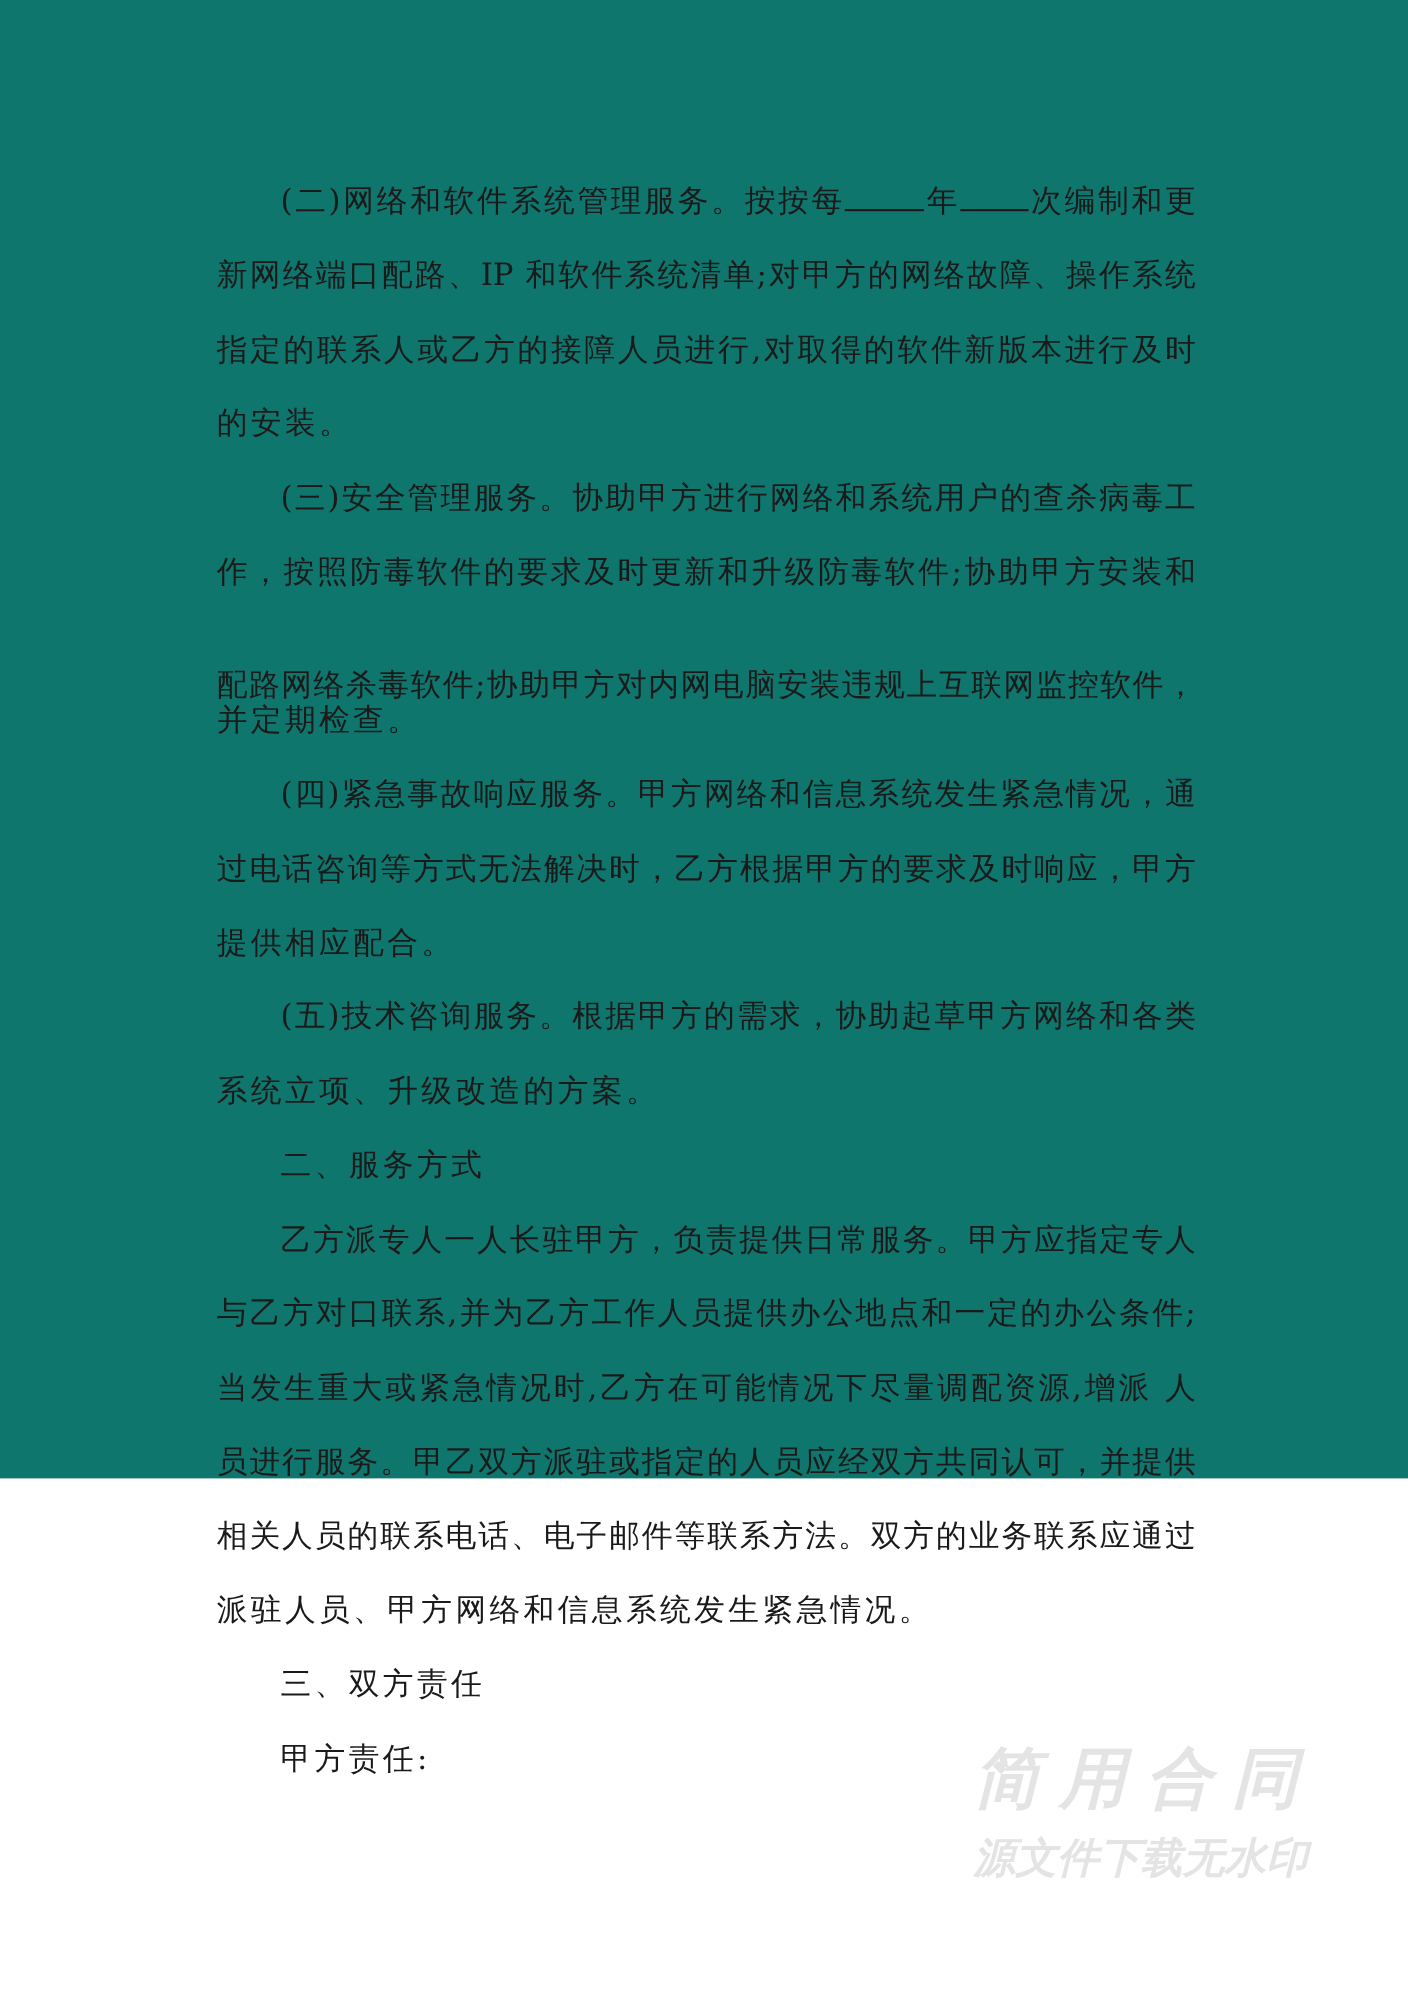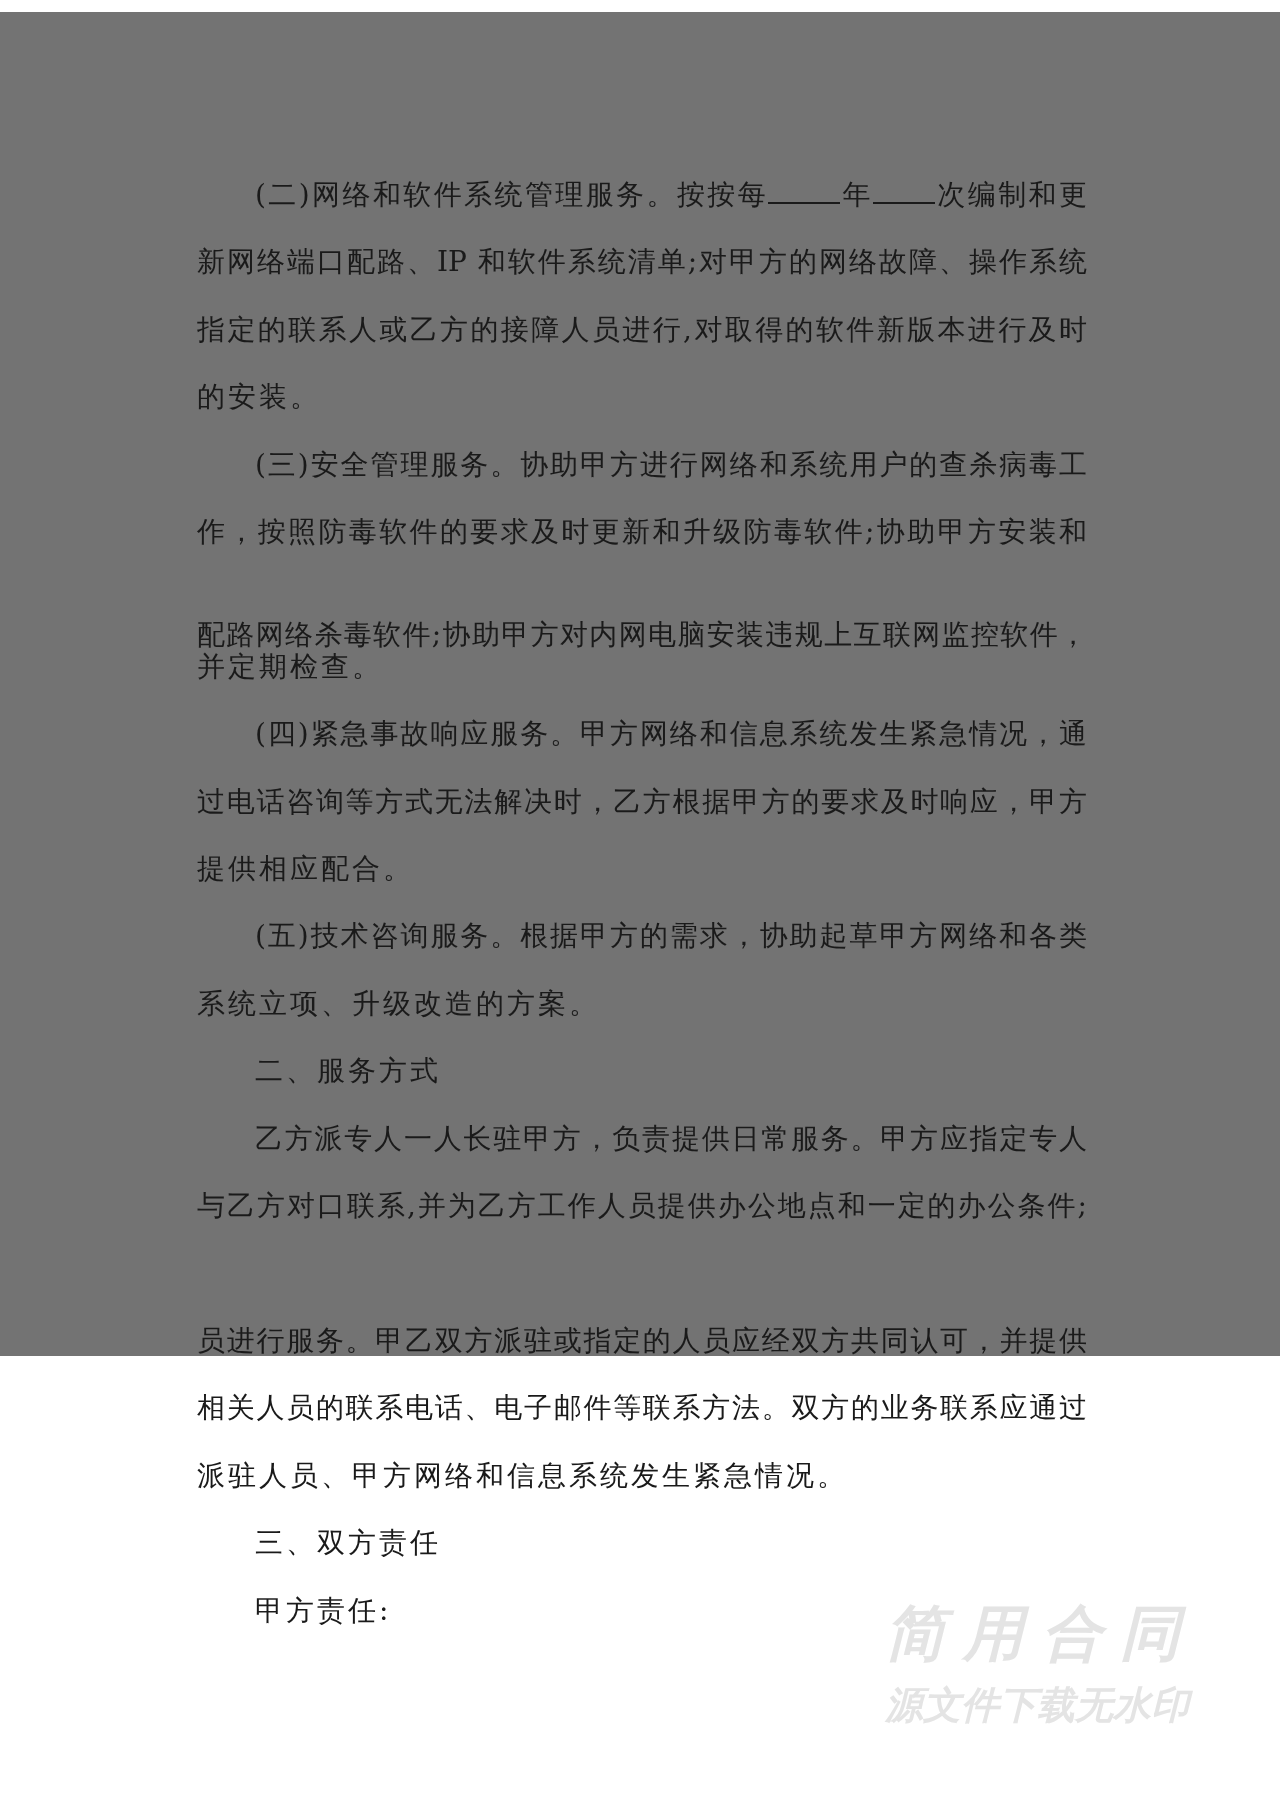--- a/index.html
+++ b/index.html
@@ -1,17 +1,17 @@
 <!DOCTYPE html>
 <html><head>
 <meta charset="utf-8">
 <style>
   html, body { margin: 0; padding: 0; background: #ffffff; }
   body { width: 1280px; height: 1810px; position: relative; overflow: hidden; }
-  .page { position: absolute; left: 0; top: 12px; width: 1280px; height: 1344px; background: #737373; }
+  .page { position: absolute; left: 0; top: 0; width: 1280px; height: 1344px; background: #0f766e; }
   .line {
     position: absolute;
     left: 197px;
     width: 890px;
     height: 40px;
     line-height: 40px;
     font-family: "DejaVu Serif", "Liberation Serif", serif;
     font-size: 28px;
     color: #1a1a1a;
     white-space: nowrap;
@@ -28,21 +28,21 @@
     height: 26px;
     vertical-align: baseline;
   }
   .blank.b1 { width: 72px; }
   .blank.b2 { width: 62px; }
   .watermark {
     position: absolute;
     left: 885px;
     width: 295px;
     color: #e4e4e4;
-    font-family: Liberation Serif, serif;
+    font-family: Liberation Mono, monospace;
     font-weight: bold;
     font-style: italic;
     white-space: nowrap;
     text-align: justify;
     text-align-last: justify;
   }
   .wm-title { top: 1590px; height: 64px; line-height: 64px; font-size: 60px; }
   .wm-sub { top: 1676px; height: 34px; line-height: 34px; font-size: 38px; }
 </style>
 </head>
@@ -63,20 +63,21 @@
   <div class="line indent" style="top:702px;">(四)紧急事故响应服务。甲方网络和信息系统发生紧急情况，通</div>
   <div class="line" style="top:770px;">过电话咨询等方式无法解决时，乙方根据甲方的要求及时响应，甲方</div>
   <div class="line last" style="top:837px;">提供相应配合。</div>
 
   <div class="line indent" style="top:904px;">(五)技术咨询服务。根据甲方的需求，协助起草甲方网络和各类</div>
   <div class="line last" style="top:972px;">系统立项、升级改造的方案。</div>
 
   <div class="line indent heading" style="top:1039px;">二、服务方式</div>
   <div class="line indent" style="top:1107px;">乙方派专人一人长驻甲方，负责提供日常服务。甲方应指定专人</div>
   <div class="line" style="top:1174px;">与乙方对口联系,并为乙方工作人员提供办公地点和一定的办公条件;</div>
+  <div class="line" style="top:1242px;">当发生重大或紧急情况时,乙方在可能情况下尽量调配资源,增派  人</div>
   <div class="line" style="top:1309px;">员进行服务。甲乙双方派驻或指定的人员应经双方共同认可，并提供</div>
   <div class="line" style="top:1376px;">相关人员的联系电话、电子邮件等联系方法。双方的业务联系应通过</div>
   <div class="line last" style="top:1444px;">派驻人员、甲方网络和信息系统发生紧急情况。</div>
 
   <div class="line indent heading" style="top:1511px;">三、双方责任</div>
   <div class="line indent heading" style="top:1579px;">甲方责任:</div>
 
   <div class="watermark wm-title">简用合同</div>
   <div class="watermark wm-sub">源文件下载无水印</div>
 

